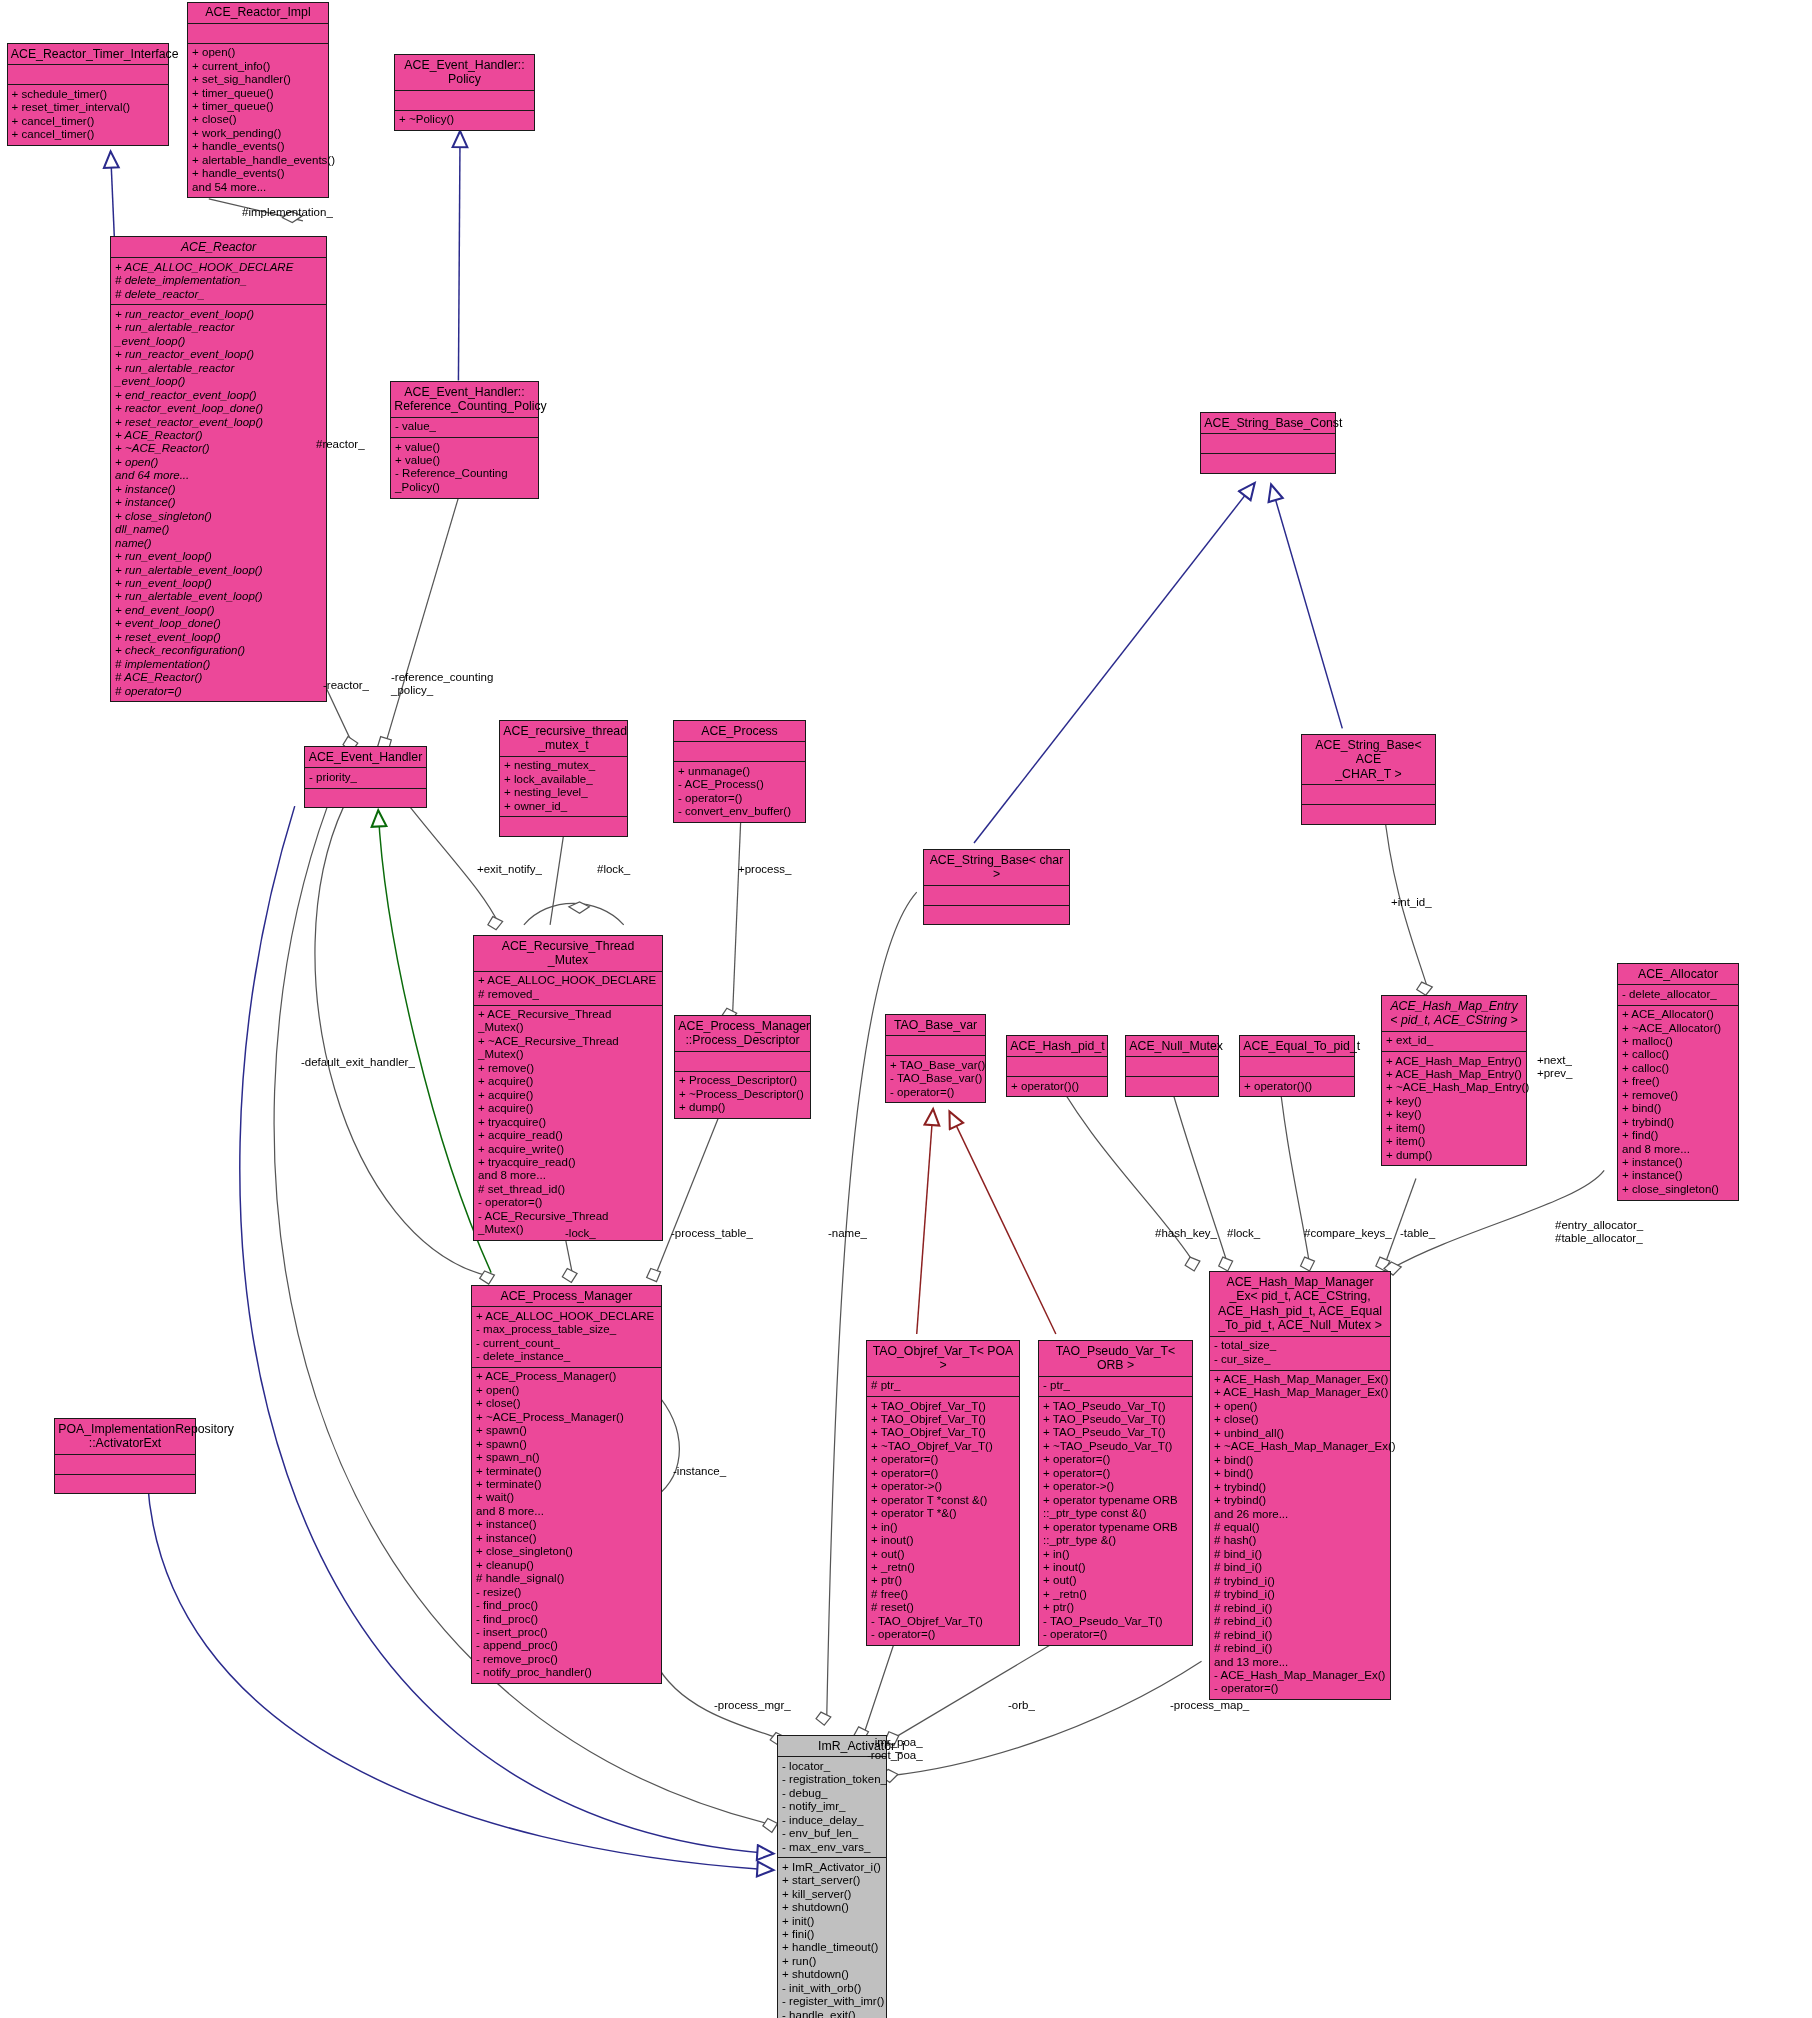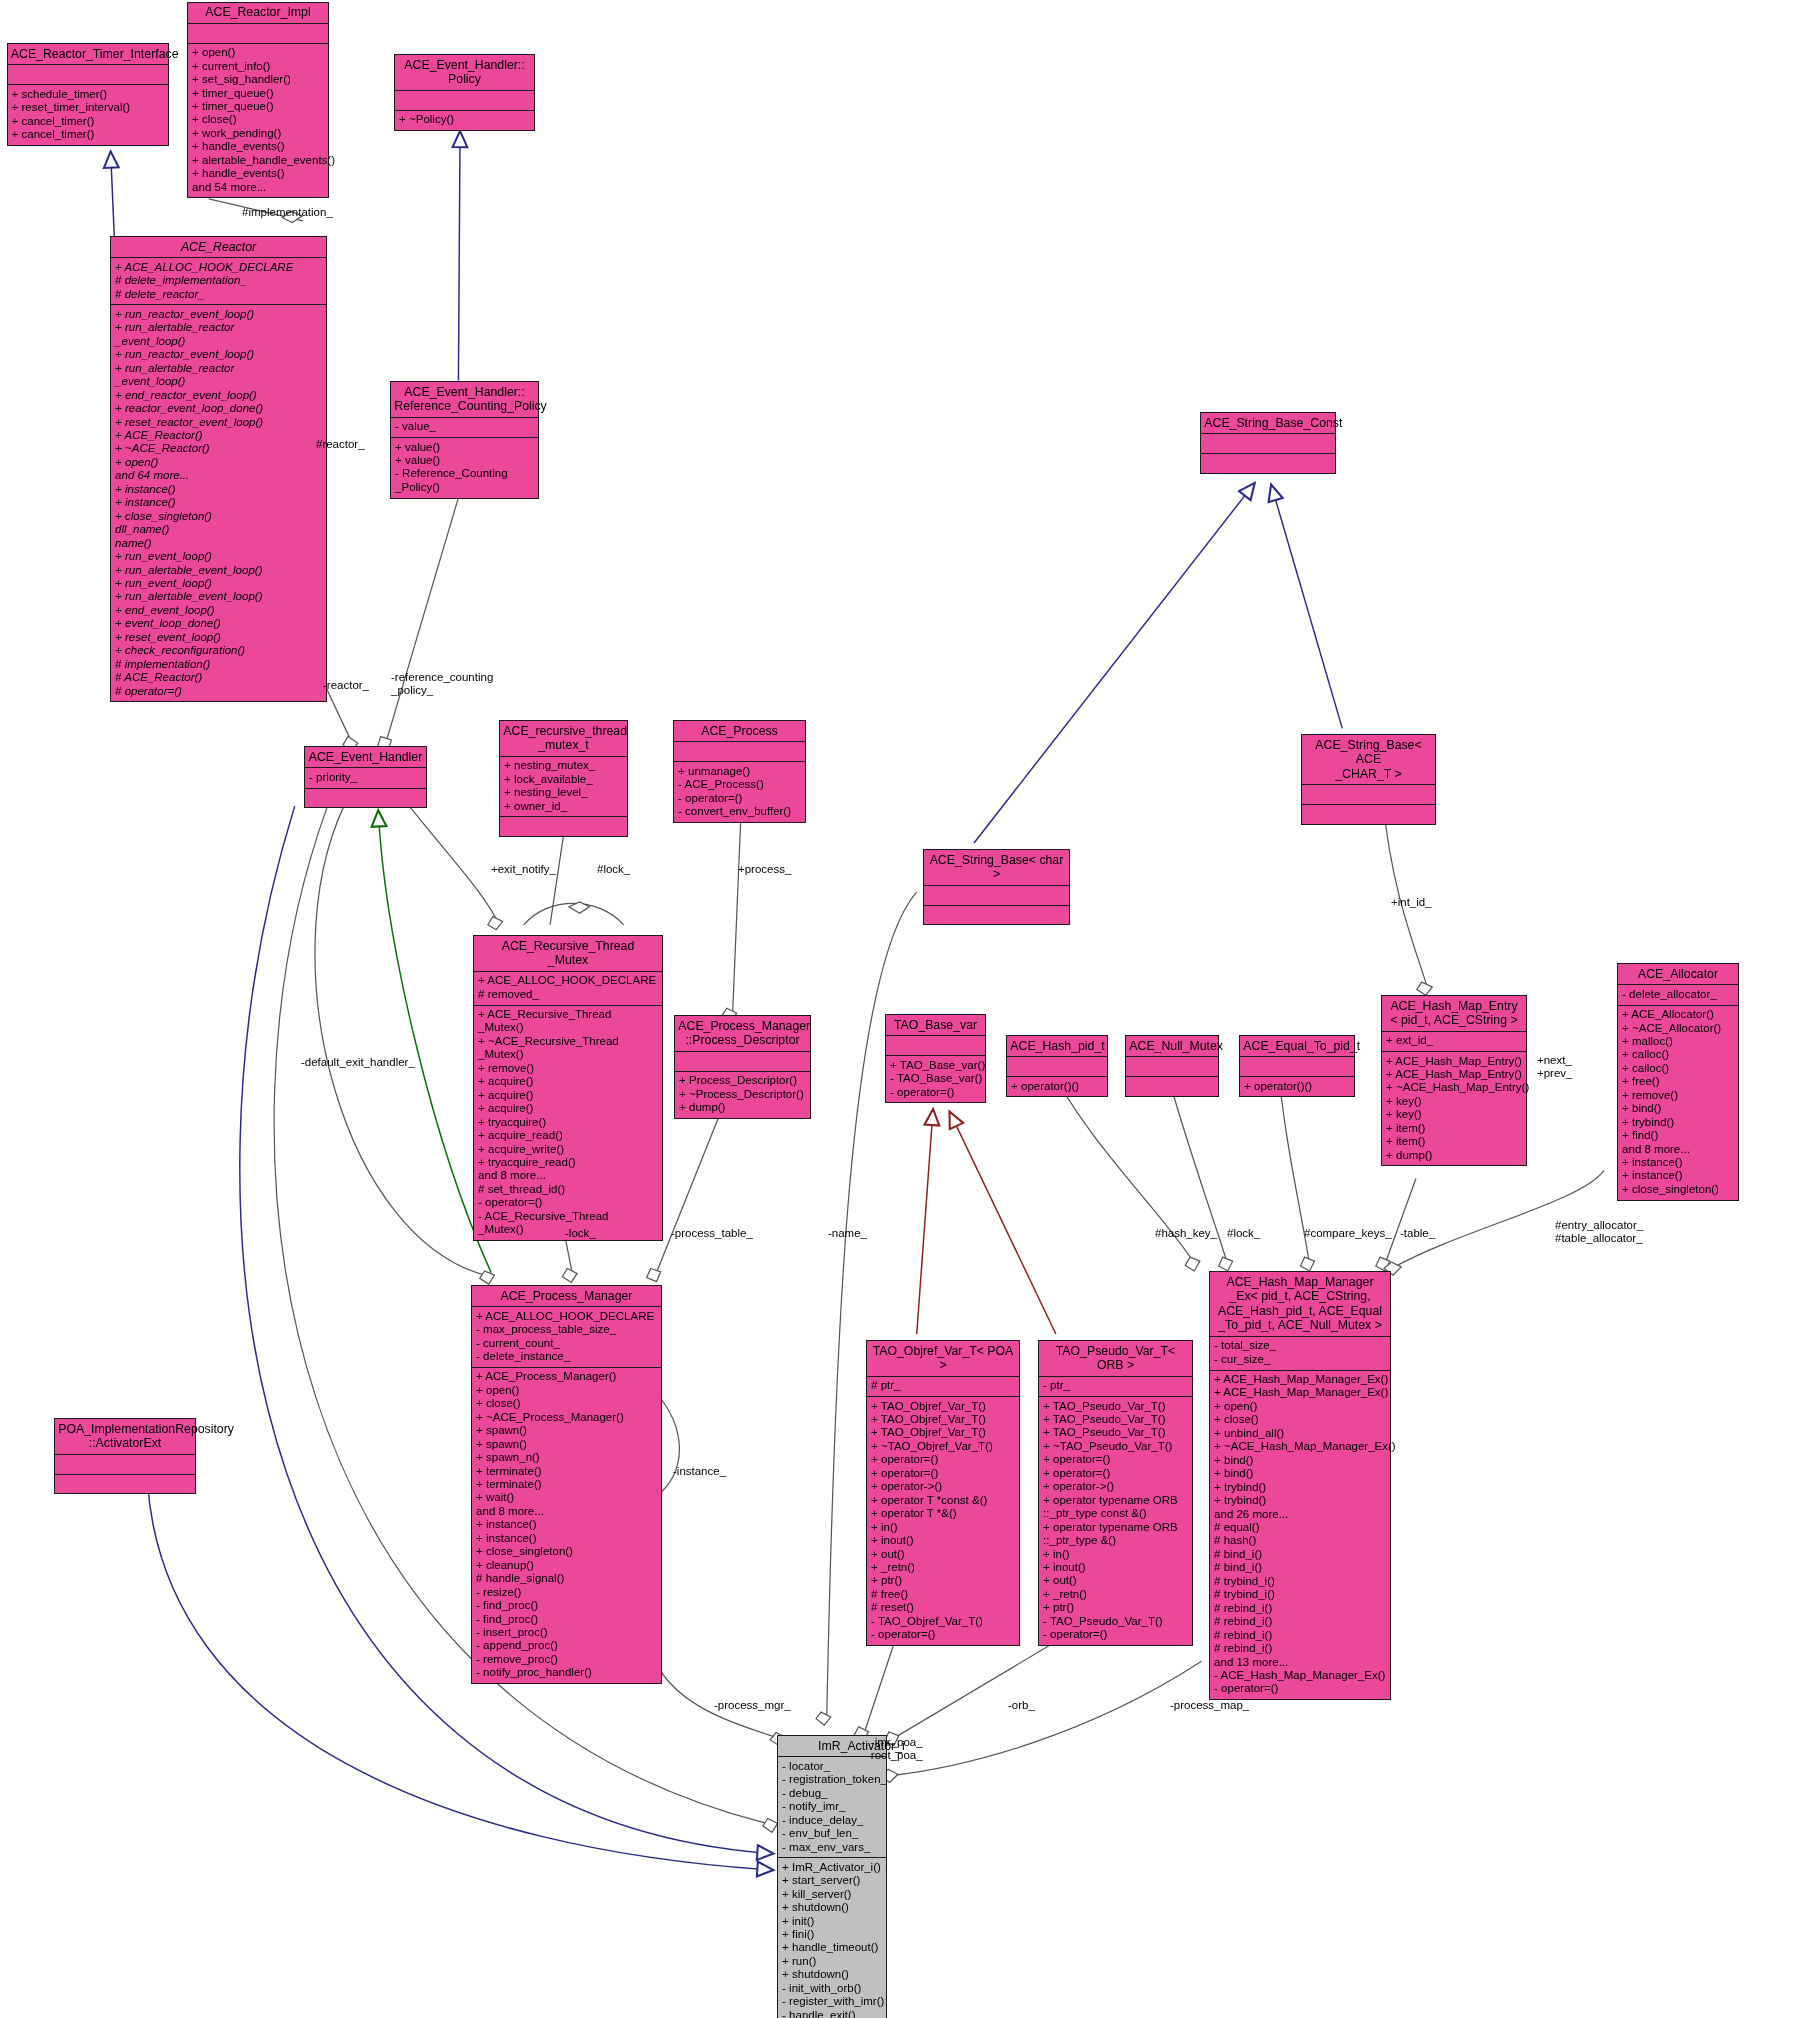--- a/index.html
+++ b/index.html
@@ -346,21 +346,21 @@
 
 <div class="node" style="left:1239px;top:1035px;width:116px;">
   <div class="nhead" style="white-space: pre-line;">ACE_Equal_To_pid_t</div>
   <div class="nsec empty"></div>
   <div class="nsec">
         <div class="row">+ operator()()</div>
       </div>
 </div>
 
 <div class="node" style="left:1381px;top:995px;width:146px;">
-  <div class="nhead" style="white-space: pre-line;">ACE_Hash_Map_Entry
+  <div class="nhead" style="white-space: pre-line; font-style: italic;">ACE_Hash_Map_Entry
 &lt; pid_t, ACE_CString &gt;</div>
   <div class="nsec">
         <div class="row">+ ext_id_</div>
       </div>
   <div class="nsec">
         <div class="row">+ ACE_Hash_Map_Entry()</div>
         <div class="row">+ ACE_Hash_Map_Entry()</div>
         <div class="row">+ ~ACE_Hash_Map_Entry()</div>
         <div class="row">+ key()</div>
         <div class="row">+ key()</div>
@@ -551,21 +551,21 @@
         <div class="row">- register_with_imr()</div>
         <div class="row">- handle_exit()</div>
       </div>
 </div>
 
 <div class="elabel" style="left: 242px; top: 206px; white-space: pre-line;">#implementation_</div>
 <div class="elabel" style="left: 316px; top: 438px; white-space: pre-line;">#reactor_</div>
 <div class="elabel" style="left: 323px; top: 679px; white-space: pre-line;">-reactor_</div>
 <div class="elabel" style="left: 391px; top: 671px; white-space: pre-line;">-reference_counting
 _policy_</div>
-<div class="elabel" style="left: 491px; top: 863px; white-space: pre-line; text-align: right;">+exit_notify_</div>
+<div class="elabel" style="left: 477px; top: 863px; white-space: pre-line; text-align: right;">+exit_notify_</div>
 <div class="elabel" style="left: 597px; top: 863px; white-space: pre-line;">#lock_</div>
 <div class="elabel" style="left: 738px; top: 863px; white-space: pre-line; text-align: center;">+process_</div>
 <div class="elabel" style="left: 301px; top: 1056px; white-space: pre-line;">-default_exit_handler_</div>
 <div class="elabel" style="left: 565px; top: 1227px; white-space: pre-line;">-lock_</div>
 <div class="elabel" style="left: 671px; top: 1227px; white-space: pre-line;">-process_table_</div>
 <div class="elabel" style="left: 828px; top: 1227px; white-space: pre-line;">-name_</div>
 <div class="elabel" style="left: 1391px; top: 864px; white-space: pre-line; margin-top: 32px;">+int_id_</div>
 <div class="elabel" style="left: 1537px; top: 1054px; white-space: pre-line;">+next_
 +prev_</div>
 <div class="elabel" style="left: 1155px; top: 1227px; white-space: pre-line;">#hash_key_</div>

